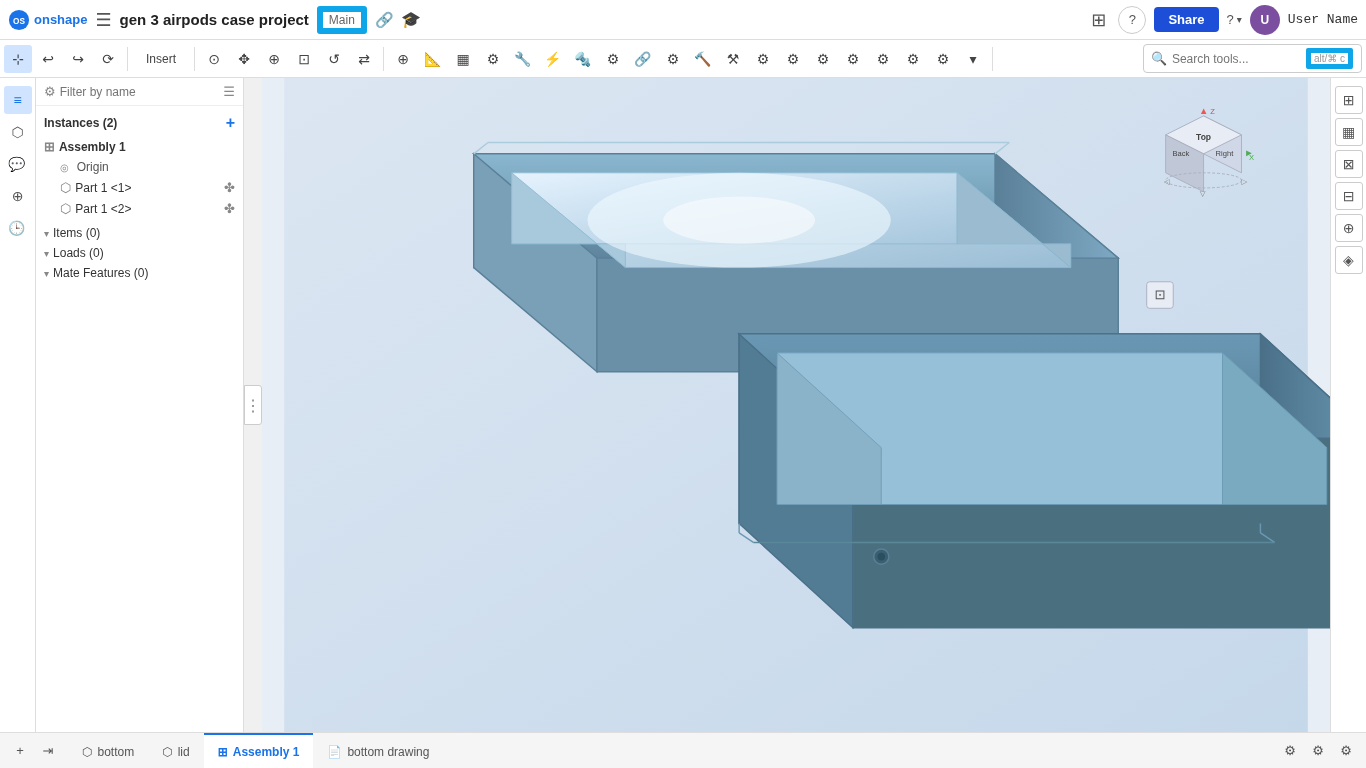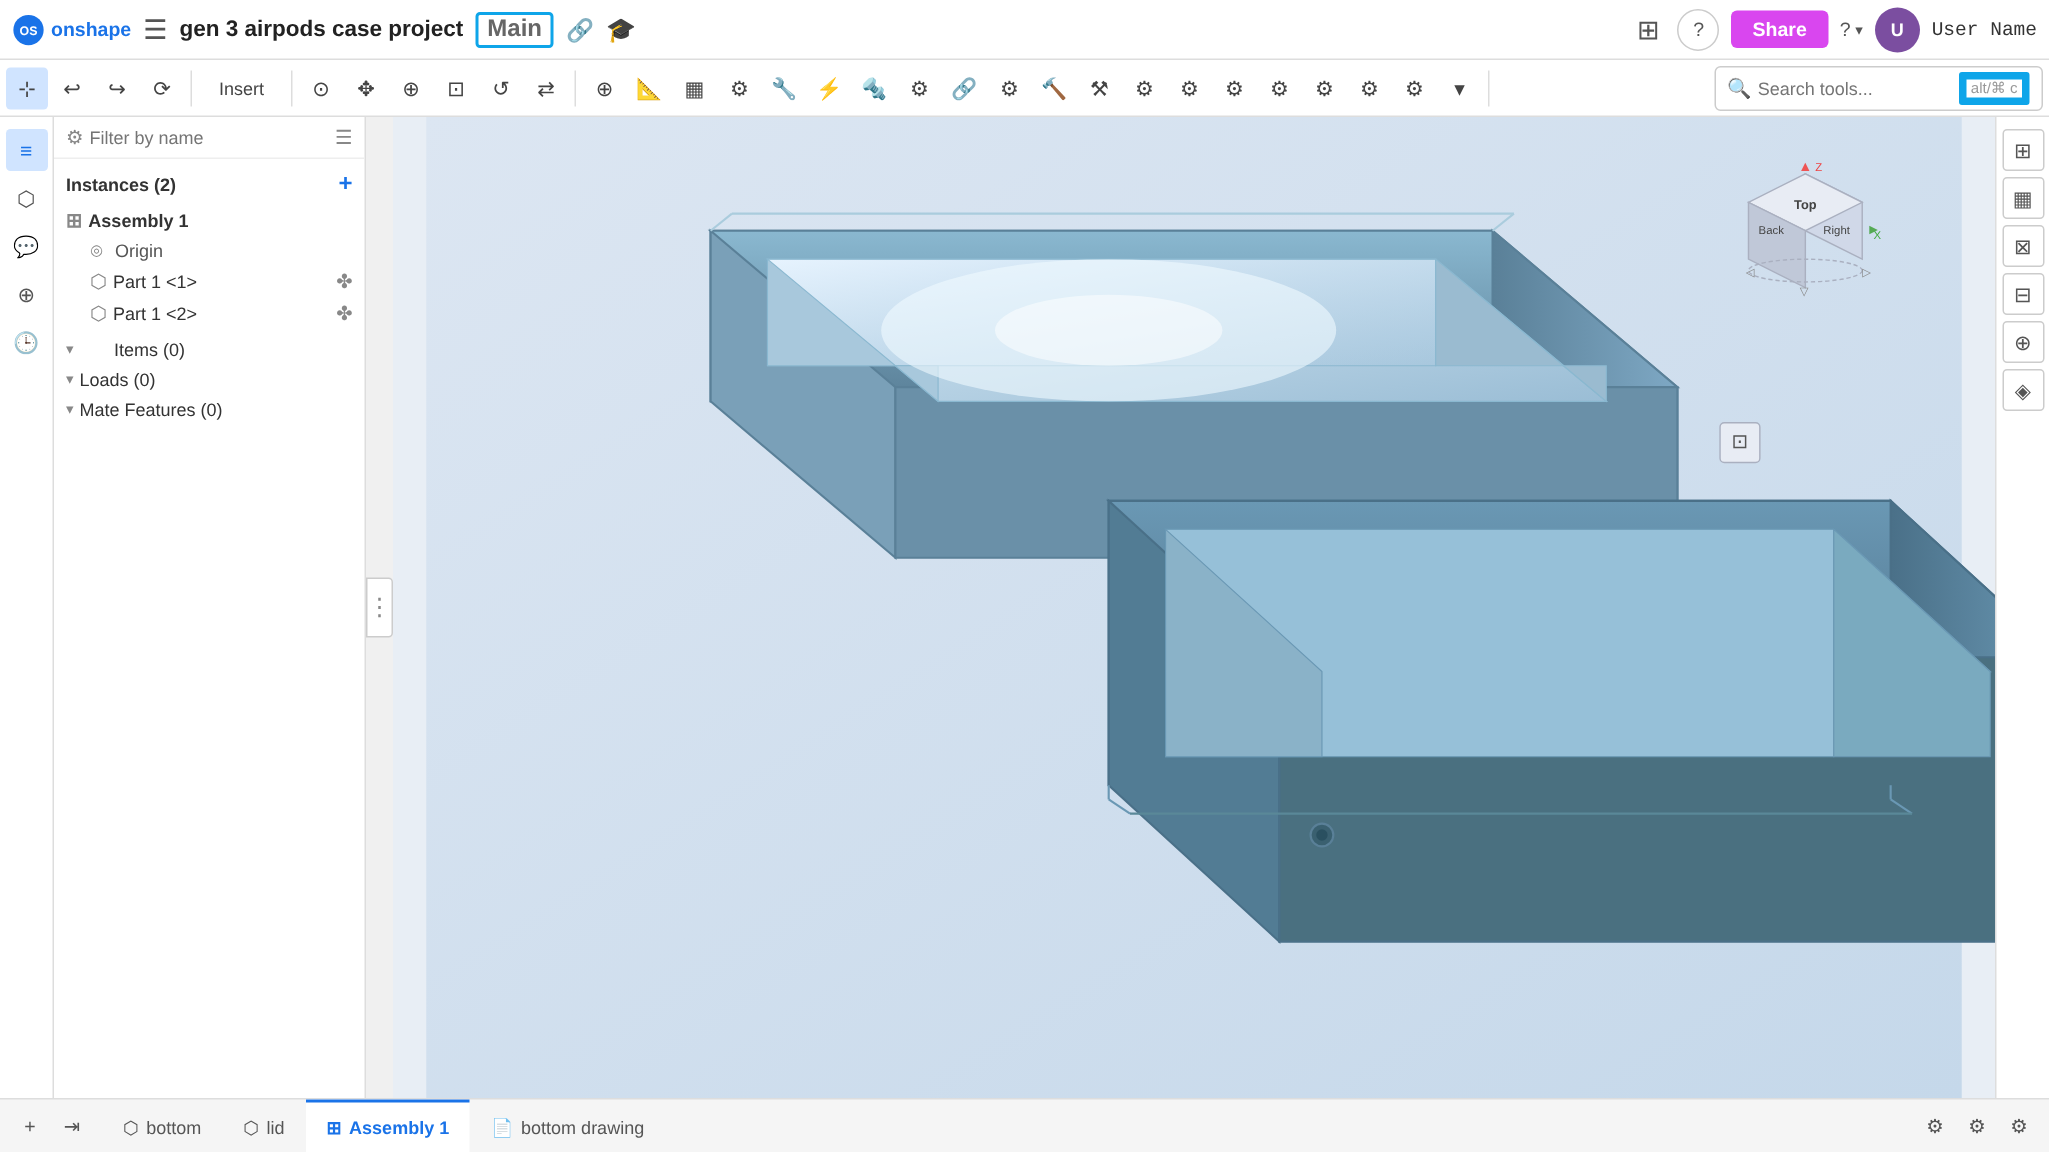--- a/index.html
+++ b/index.html
@@ -5,21 +5,21 @@
     * { margin: 0; padding: 0; box-sizing: border-box; }
     body { width: 1366px; height: 768px; overflow: hidden; font-family: 'Segoe UI', Arial, sans-serif; font-size: 13px; background: #f0f0f0; }
 
     
     #topbar {
       display: flex; align-items: center; height: 40px;
       background: #fff; border-bottom: 1px solid #ddd; padding: 0 8px; gap: 8px;
     }
     #topbar .spacer { flex: 1; }
     #topbar .help-btn { width: 28px; height: 28px; border-radius: 50%; border: 1px solid #ccc; background: #fff; display: flex; align-items: center; justify-content: center; cursor: pointer; font-size: 13px; color: #555; }
-    #topbar .share-btn { background: #d946ef; color: #fff; border: none; border-radius: 4px; padding: 5px 14px; font-size: 13px; font-weight: 600; cursor: pointer; }
+    #topbar .share-btn { background: #1d4ed8; color: #fff; border: none; border-radius: 4px; padding: 5px 14px; font-size: 13px; font-weight: 600; cursor: pointer; }
     #topbar .help2 { display: flex; align-items: center; gap: 3px; font-size: 13px; color: #555; cursor: pointer; }
     #topbar .avatar { width: 30px; height: 30px; border-radius: 50%; background: #7b4ea0; display: flex; align-items: center; justify-content: center; color: #fff; font-size: 12px; font-weight: bold; }
 
     
     #toolbar {
       display: flex; align-items: center; height: 38px;
       background: #fff; border-bottom: 1px solid #ddd; padding: 0 4px; gap: 2px;
     }
     .tb-btn {
       width: 28px; height: 28px; display: flex; align-items: center; justify-content: center;
@@ -127,21 +127,21 @@
 <div id="topbar">
   <span style="display:flex;align-items:center;gap:4px;">
     <svg viewBox="0 0 24 24" width="22" height="22">
       <circle cx="12" cy="12" r="11" fill="#1a73e8"></circle>
       <text x="12" y="16" text-anchor="middle" fill="white" font-size="9" font-weight="bold">OS</text>
     </svg>
     <span style="font-weight:bold;font-size:13px;color:#1a73e8;">onshape</span>
   </span>
   <span style="font-size:18px;cursor:pointer;color:#555;">☰</span>
   <span style="font-size:15px;font-weight:600;color:#222;">gen 3 airpods case project</span>
-  <span style="font-size:16px;color:#666;border:2px solid #0ea5e9;border-radius:3px;padding:1px 6px;cursor:pointer;font-weight:bold;">Main</span>
+  <span style="font-size:12px;color:#666;border:6px solid #0ea5e9;border-radius:3px;padding:1px 6px;cursor:pointer;">Main</span>
   <span style="font-size:15px;color:#888;cursor:pointer;">🔗</span>
   <span style="font-size:16px;cursor:pointer;">🎓</span>
   <div class="spacer"></div>
   <span style="font-size:18px;color:#555;cursor:pointer;margin-right:4px;">⊞</span>
   <button class="help-btn">?</button>
   <button class="share-btn">Share</button>
   <div class="help2">
     <span>?</span>
     <span style="font-size:10px;">▾</span>
   </div>
@@ -233,21 +233,21 @@
 
       <div class="tree-item part-item">
         <span style="font-size:13px;color:#888;">⬡</span>
         <span style="flex:1;font-size:12px;color:#333;">Part 1 &lt;2&gt;</span>
         <span style="font-size:13px;color:#888;cursor:pointer;">✤</span>
       </div>
     </div>
 
     <div class="collapsible-row">
       <span class="collapse-arrow">▾</span>
-      <span style="font-size:12px;color:#333;margin-left:23px;">Items (0)</span>
+      <span style="font-size:12px;color:#333;">Items (0)</span>
     </div>
 
     <div class="collapsible-row">
       <span class="collapse-arrow">▾</span>
       <span style="font-size:12px;color:#333;">Loads (0)</span>
     </div>
 
     <div class="collapsible-row">
       <span class="collapse-arrow">▾</span>
       <span style="font-size:12px;color:#333;">Mate Features (0)</span>

